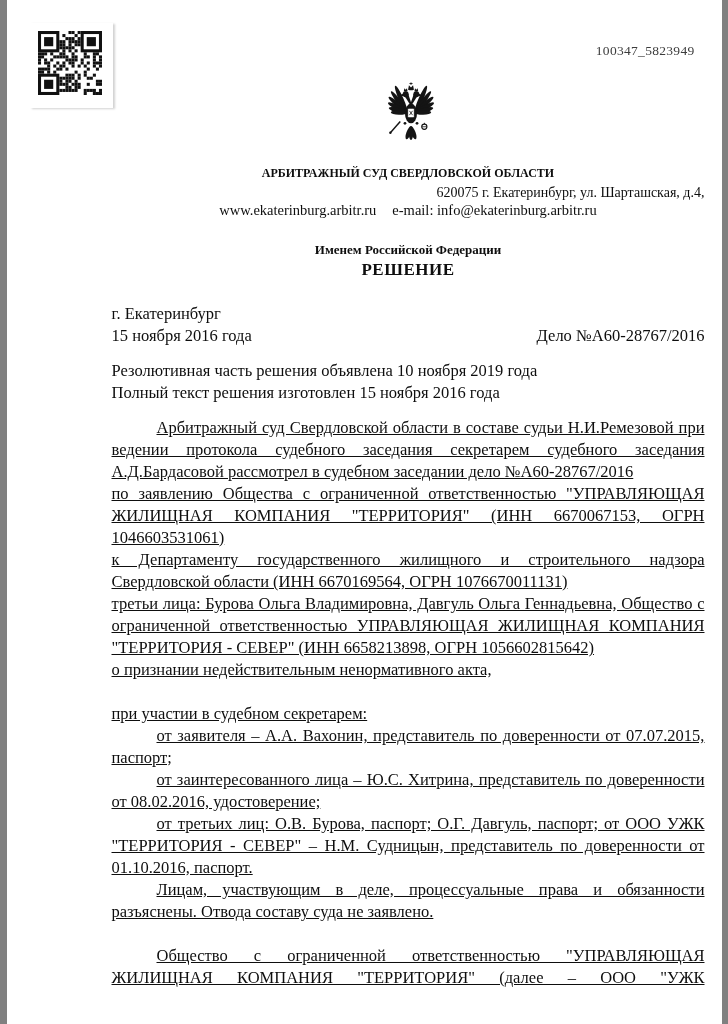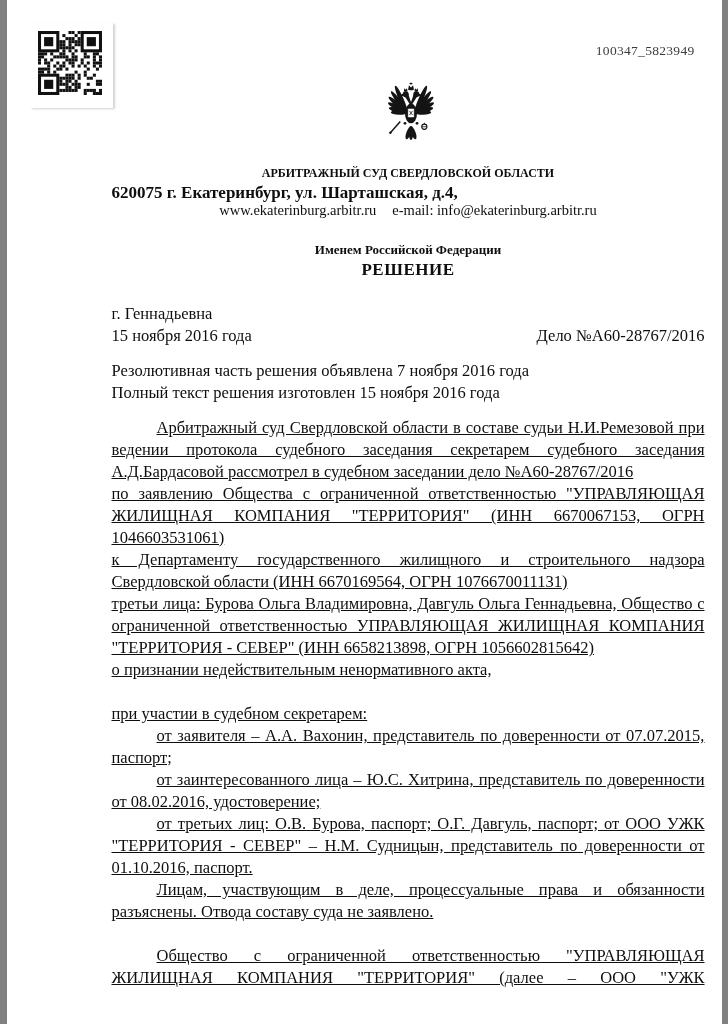--- a/index.html
+++ b/index.html
@@ -15,21 +15,21 @@
   }
   .qr-card{
     position:absolute;left:23px;top:23px;width:66px;height:68px;
     background:#fff;padding:8px 9px 9px 8px;
     box-shadow:2px 1px 2px rgba(0,0,0,0.18);
   }
   .qr-card svg{display:block;}
   .emblem{position:absolute;left:361px;top:82px;width:86px;height:68px;}
   .content{position:absolute;left:105px;top:163px;width:593px;}
   .court-name{text-align:center;font-weight:bold;font-size:12px;line-height:21px;}
-  .addr-line{text-align:left;font-size:17px;line-height:17.5px;font-weight:bold;}
+  .addr-line{text-align:right;font-size:14px;line-height:17.5px;}
   .links-line{text-align:center;font-size:14.5px;line-height:17.5px;}
   .links-gap{display:inline-block;width:16px;}
   .in-name{margin-top:21px;text-align:center;font-weight:bold;font-size:13px;line-height:19px;}
   .doc-type{text-align:center;font-weight:bold;font-size:17px;line-height:21px;letter-spacing:0.5px;}
   .case-block{margin-top:23px;font-size:16.5px;line-height:22px;}
   .date-row{display:flex;justify-content:space-between;font-size:16.5px;line-height:22px;}
   .res-block{margin-top:13px;font-size:16.5px;line-height:22px;}
   .paras{margin-top:13px;font-size:16.5px;line-height:22px;}
   .para{margin:0;text-align:justify;text-decoration:underline;}
   .para.indent{text-indent:45px;}
@@ -245,29 +245,29 @@
 
   <div class="content">
     <div class="court-name">АРБИТРАЖНЫЙ СУД СВЕРДЛОВСКОЙ ОБЛАСТИ</div>
     <div class="addr-line">620075 г. Екатеринбург, ул. Шарташская, д.4,</div>
     <div class="links-line"><span>www.ekaterinburg.arbitr.ru</span><span class="links-gap"></span><span>e-mail: info@ekaterinburg.arbitr.ru</span></div>
 
     <div class="in-name">Именем Российской Федерации</div>
     <div class="doc-type">РЕШЕНИЕ</div>
 
     <div class="case-block">
-      <div>г. Геннадьевна</div>
+      <div>г. Екатеринбург</div>
       <div class="date-row">
         <span>15 ноября 2016 года</span>
         <span>Дело №А60-28767/2016</span>
       </div>
     </div>
 
     <div class="res-block">
-      <div>Резолютивная часть решения объявлена 7 ноября 2016 года</div>
+      <div>Резолютивная часть решения объявлена 10 ноября 2019 года</div>
       <div>Полный текст решения изготовлен 15 ноября 2016 года</div>
     </div>
 
     <div class="paras" id="body-paragraphs">
         <p class="para indent">Арбитражный суд Свердловской области в составе судьи Н.И.Ремезовой при ведении протокола судебного заседания секретарем судебного заседания А.Д.Бардасовой рассмотрел в судебном заседании дело №А60-28767/2016</p>
         <p class="para">по заявлению Общества с ограниченной ответственностью "УПРАВЛЯЮЩАЯ ЖИЛИЩНАЯ КОМПАНИЯ "ТЕРРИТОРИЯ" (ИНН 6670067153, ОГРН 1046603531061)</p>
         <p class="para">к Департаменту государственного жилищного и строительного надзора Свердловской области (ИНН 6670169564, ОГРН 1076670011131)</p>
         <p class="para">третьи лица: Бурова Ольга Владимировна, Давгуль Ольга Геннадьевна, Общество с ограниченной ответственностью УПРАВЛЯЮЩАЯ ЖИЛИЩНАЯ КОМПАНИЯ "ТЕРРИТОРИЯ - СЕВЕР" (ИНН 6658213898, ОГРН 1056602815642)</p>
         <p class="para">о признании недействительным ненормативного акта,</p>
         <div class="spacer"></div>

